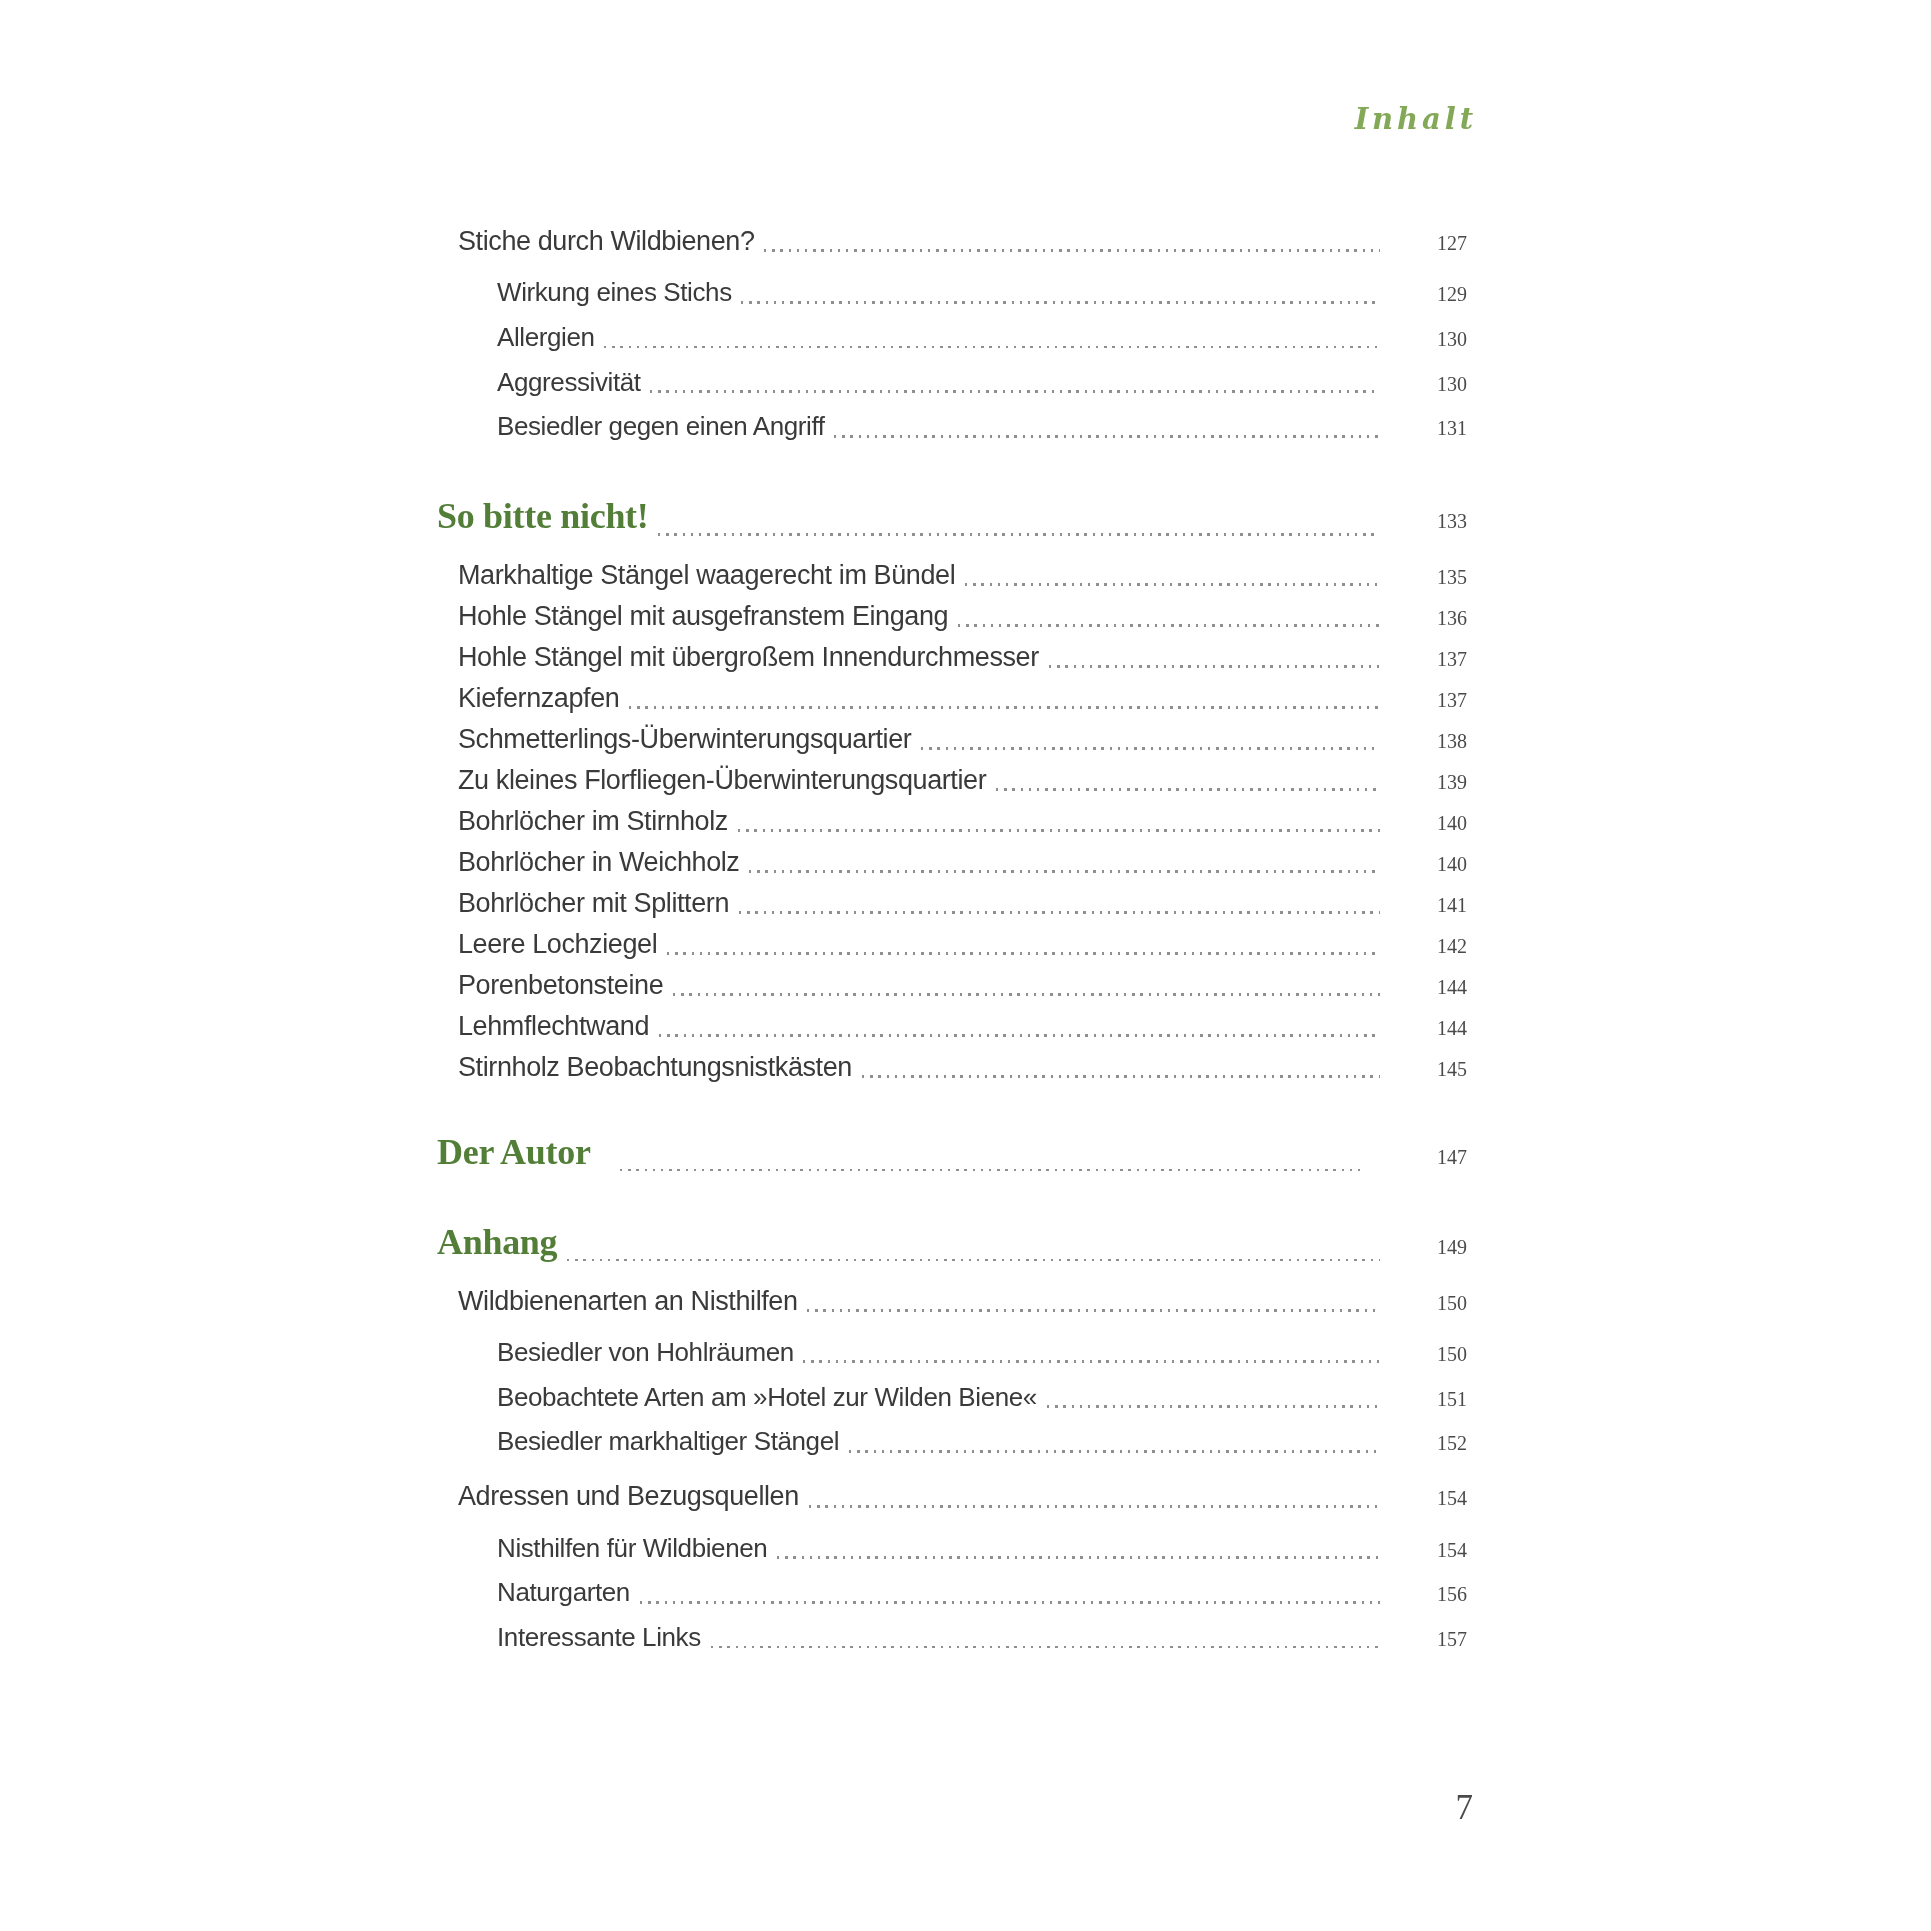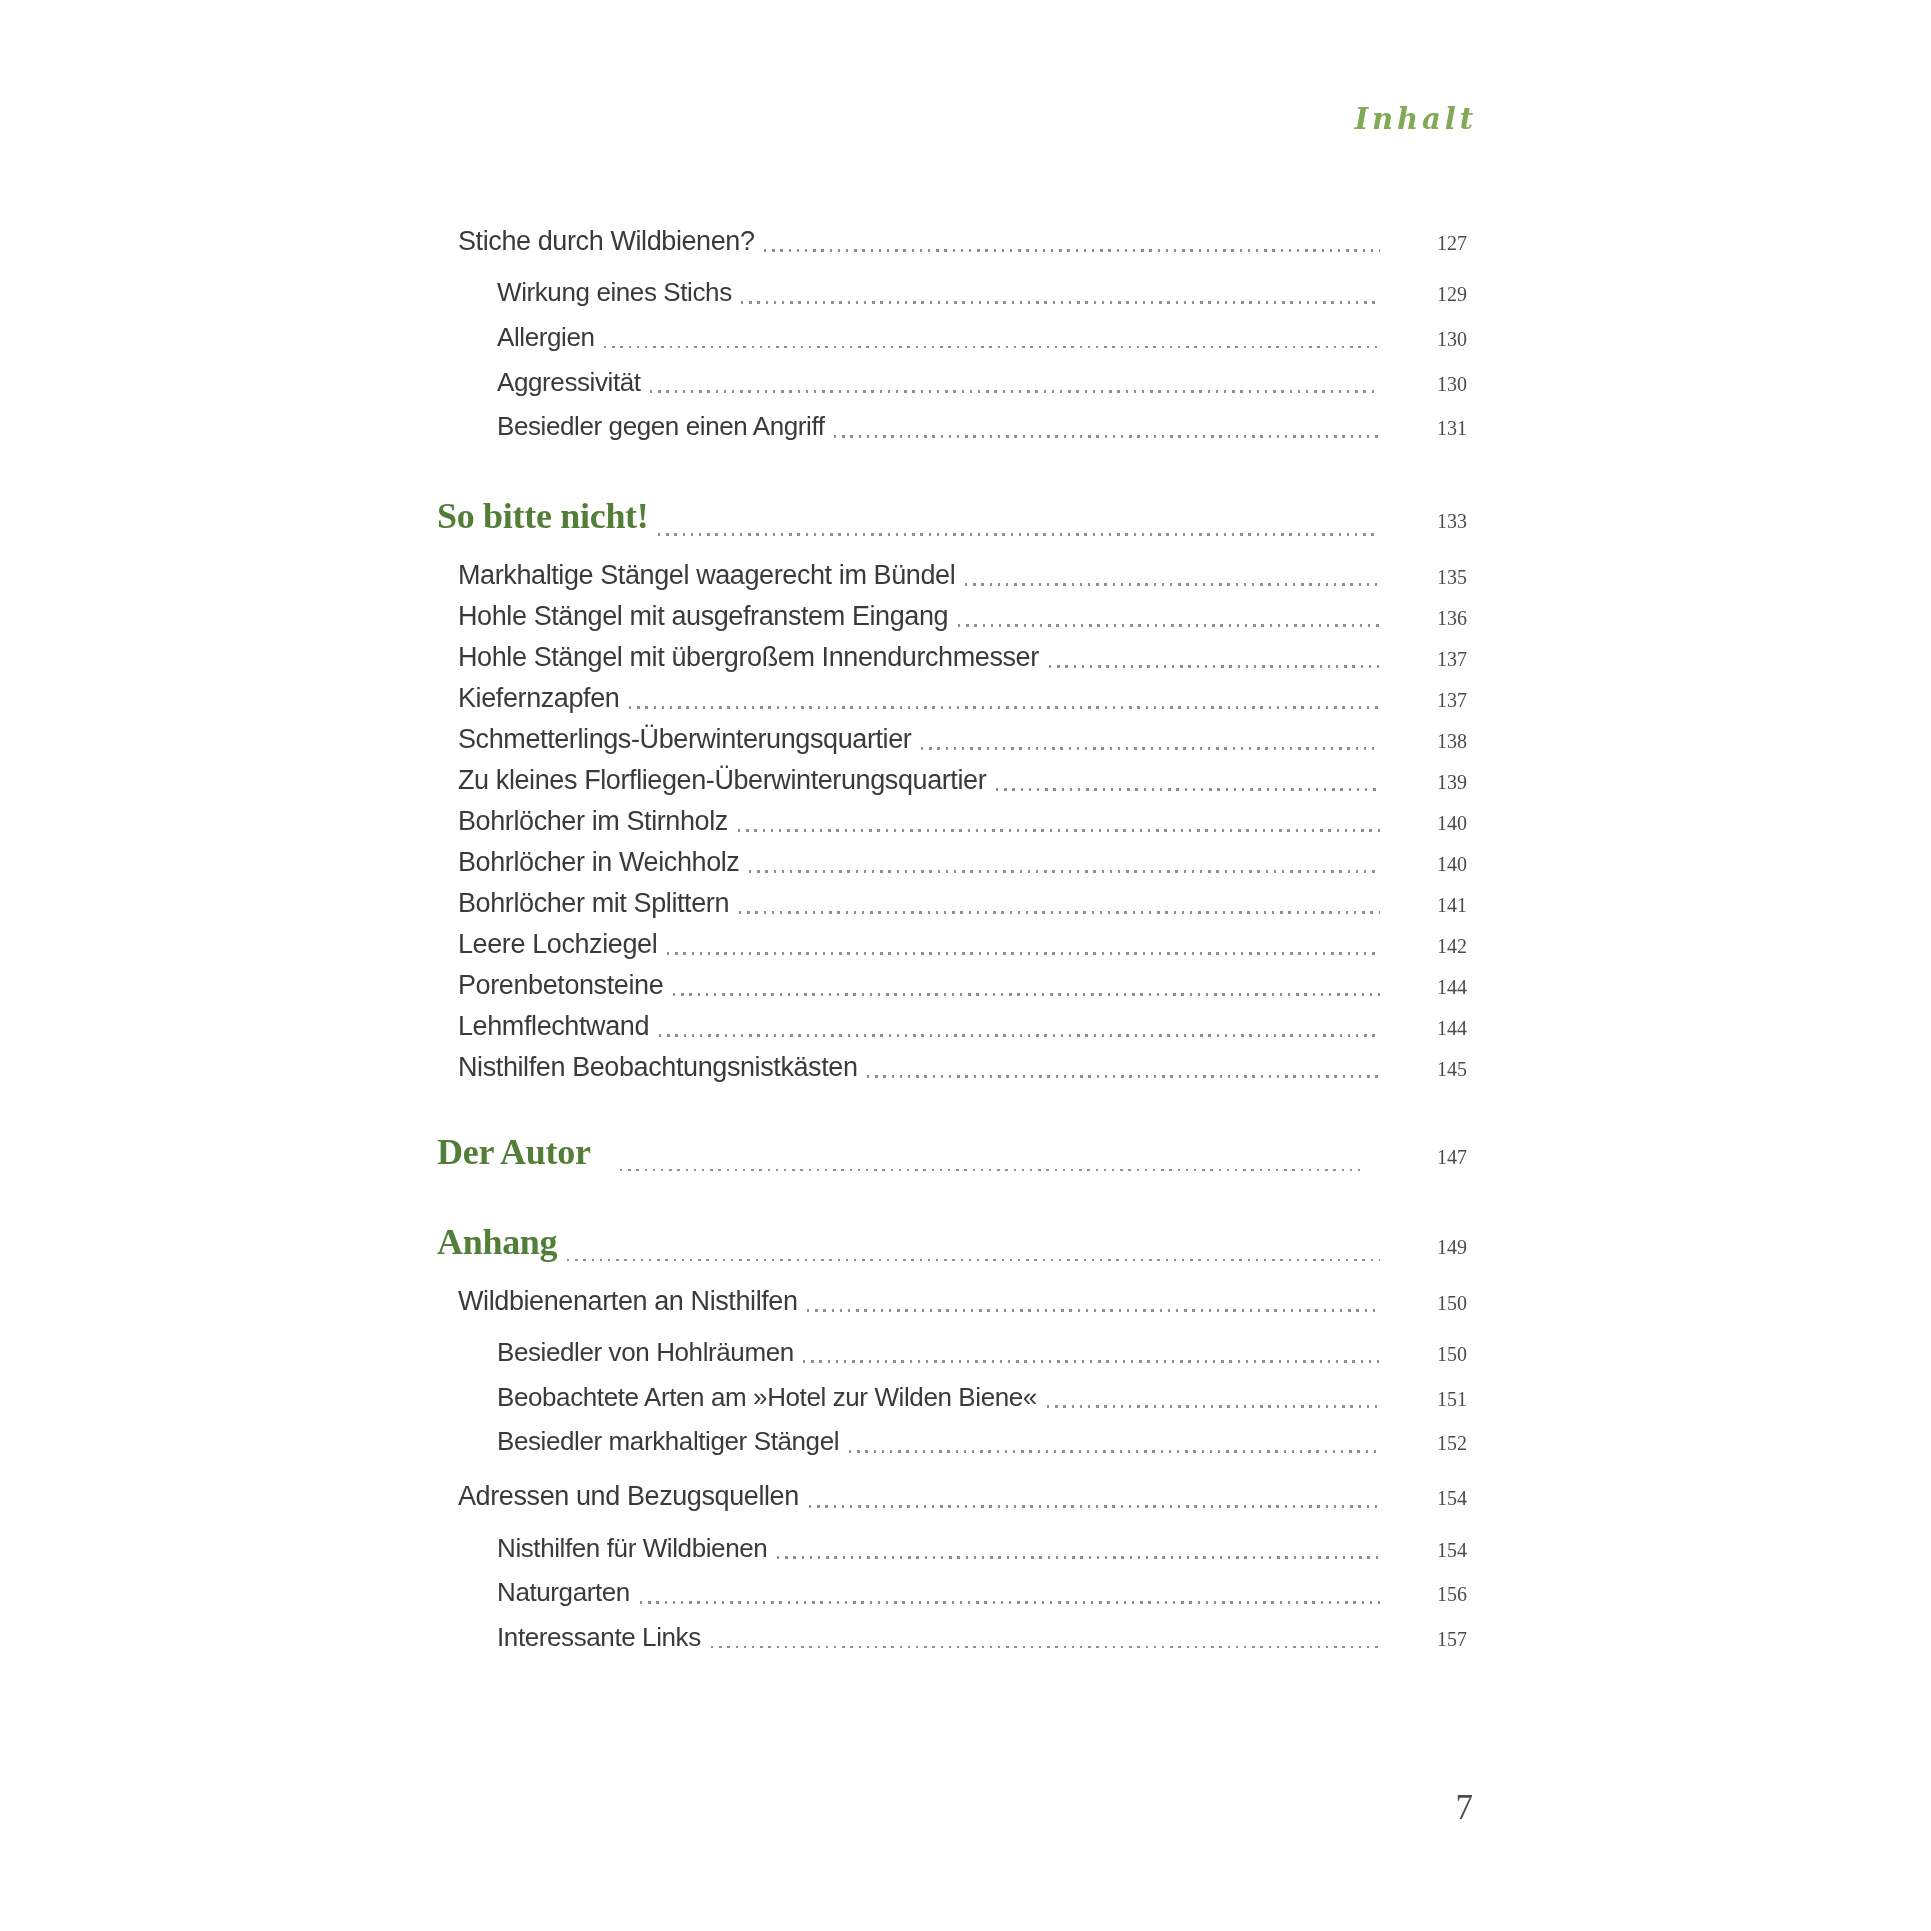--- a/index.html
+++ b/index.html
@@ -216,21 +216,21 @@
       <span class="pagenum">144</span>
     </div>
 
     <div class="row l1">
       <span class="label">Lehmflechtwand</span>
       <span class="leader"></span>
       <span class="pagenum">144</span>
     </div>
 
     <div class="row l1">
-      <span class="label">Nisthilfen Beobachtungsnistkästen</span>
+      <span class="label">Stirnholz Beobachtungsnistkästen</span>
       <span class="leader"></span>
       <span class="pagenum">145</span>
     </div>
 
     <div class="row l0">
       <span class="label">Der Autor</span>
       <span class="leader"></span>
       <span class="pagenum">147</span>
     </div>
 

